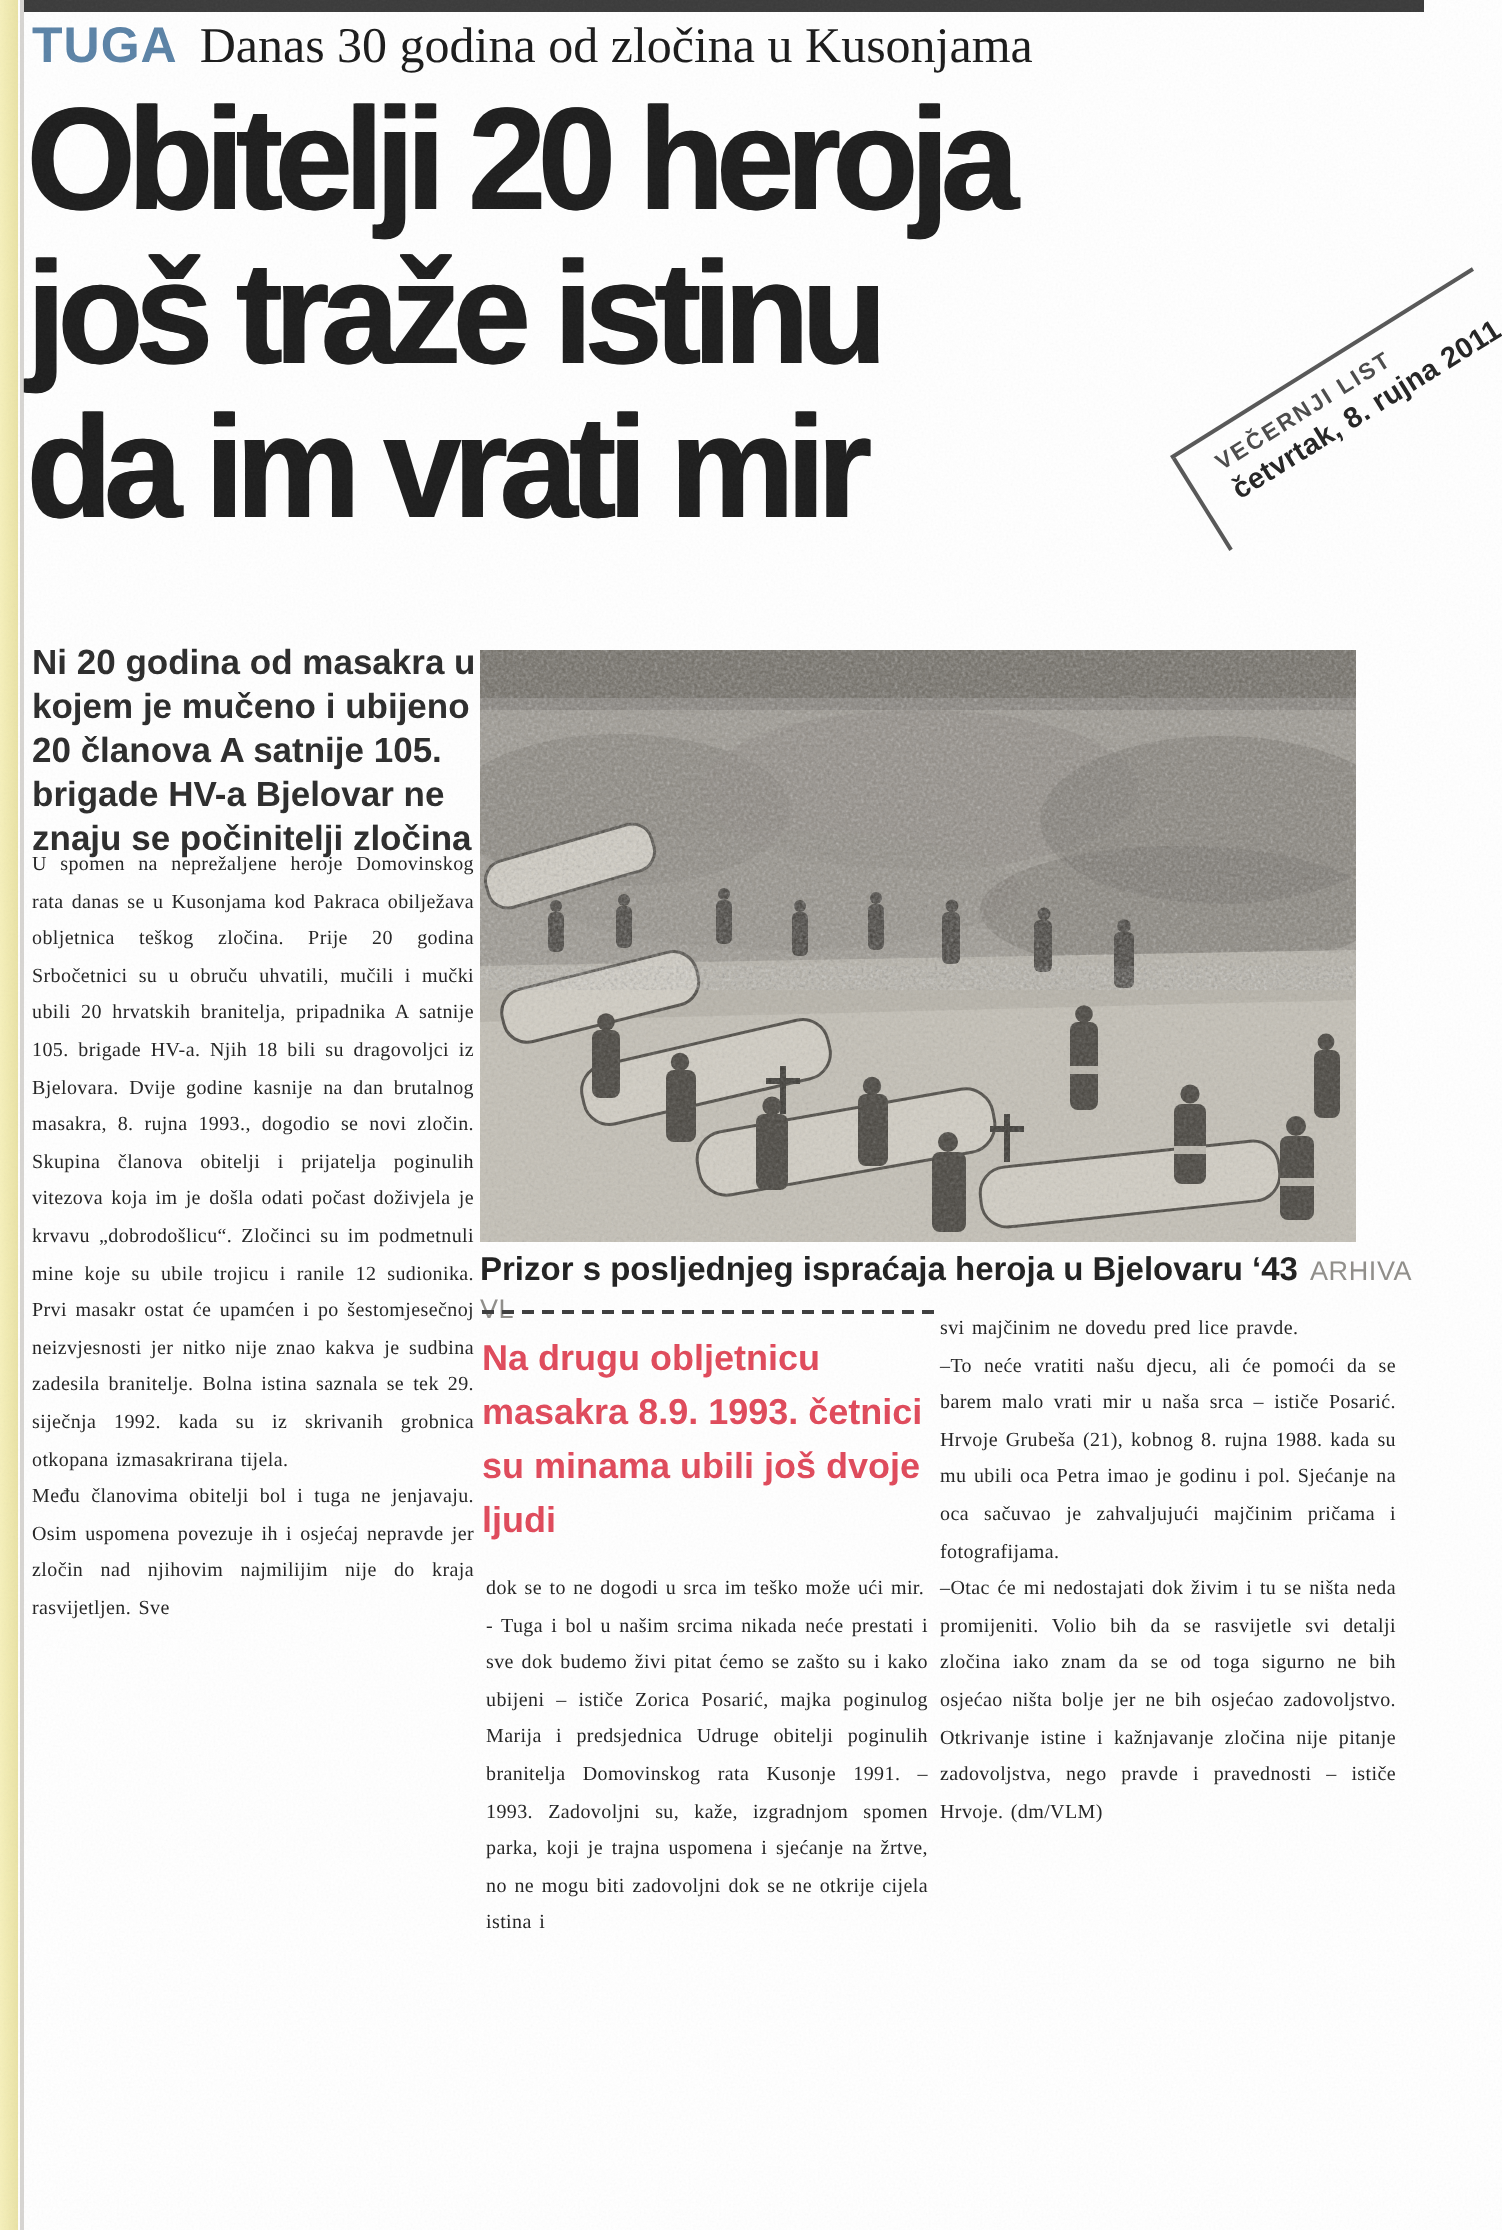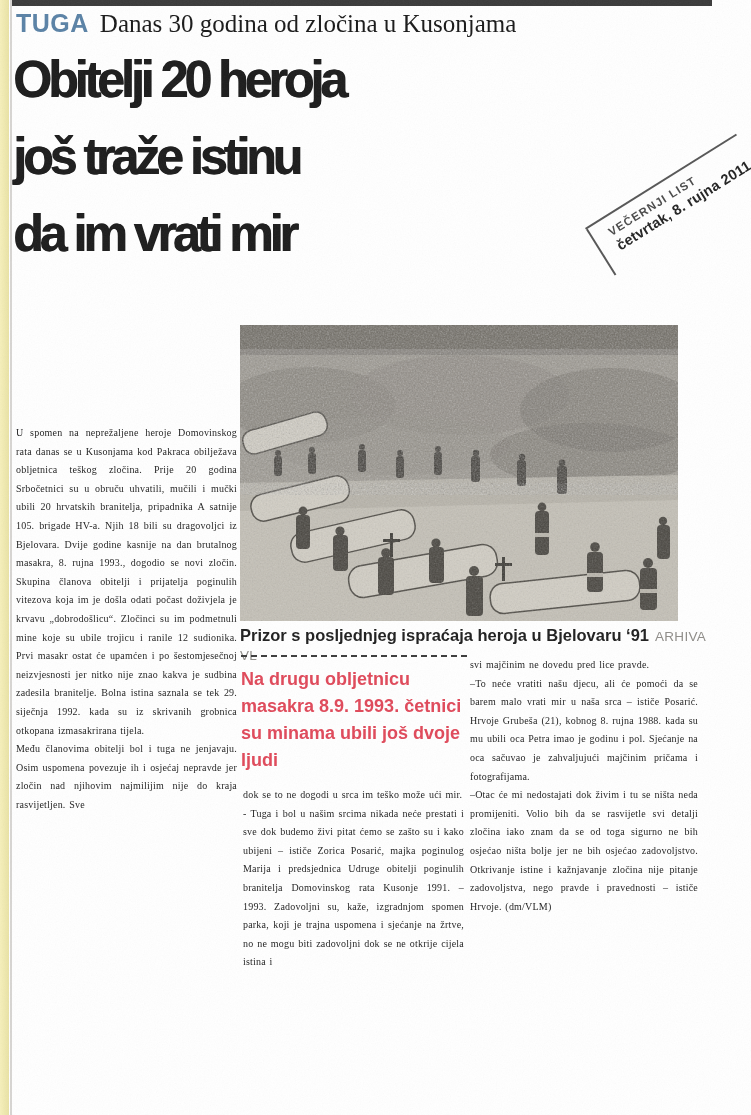--- a/index.html
+++ b/index.html
@@ -22,21 +22,21 @@
 
   
   .kicker{position:absolute;left:16px;top:9px;display:flex;align-items:baseline;gap:11px;white-space:nowrap;}
   .kicker .tag{font-family:"Liberation Sans",sans-serif;font-weight:bold;
     font-size:25px;color:#5a82a6;letter-spacing:.5px;}
   .kicker .txt{font-size:25px;color:#191919;}
 
   
   .headline{position:absolute;left:13px;top:40px;width:720px;
     font-family:"Liberation Sans",sans-serif;font-weight:bold;
-    font-size:50px;line-height:77px;letter-spacing:-4px;color:#1c1c1c;
+    font-size:70px;line-height:77px;letter-spacing:-4px;color:#1c1c1c;
     text-shadow:.8px 0 #1c1c1c;}
   .headline div{transform:scaleY(1.04);transform-origin:left top;}
 
   
   .stamp{position:absolute;left:585px;top:228px;width:178px;height:76px;
     transform:rotate(-32deg);transform-origin:0 0;
     border-top:2px solid #565656;
     font-family:"Liberation Sans",sans-serif;color:#3c3c3c;}
   .stamp::before{content:"";position:absolute;left:0;top:0;width:2px;height:54px;background:#565656;}
   .stamp .masthead{padding:9px 0 0 18px;font-size:11.5px;letter-spacing:1.2px;font-weight:bold;color:#4a4a4a;}
@@ -90,20 +90,21 @@
     <div>Obitelji 20 heroja</div>
     <div>još traže istinu</div>
     <div>da im vrati mir</div>
   </div>
 
   <div class="stamp">
     <div class="masthead">VEČERNJI LIST</div>
     <div class="date">četvrtak, 8. rujna 2011.</div>
   </div>
 
+  <div class="intro">Ni 20 godina od masakra u kojem je mučeno i ubijeno 20 članova A satnije 105. brigade HV-a Bjelovar ne znaju se počinitelji zločina</div>
 
   <div class="photo">
     <svg width="438" height="296" viewBox="0 0 438 296">
       <defs>
         <filter id="grainF" x="0" y="0" width="100%" height="100%">
           <feTurbulence type="fractalNoise" baseFrequency="0.65" numOctaves="2" seed="4"></feTurbulence>
           <feColorMatrix type="saturate" values="0"></feColorMatrix>
         </filter>
       </defs>
 
@@ -183,21 +184,21 @@
         <rect x="347" y="248" width="16" height="4"></rect>
         <rect x="400" y="264" width="17" height="4"></rect>
       </g>
 
       <rect x="0" y="0" width="438" height="170" filter="url(#grainF)" opacity="0.5"></rect>
       <rect x="0" y="158" width="438" height="138" filter="url(#grainF)" opacity="0.28"></rect>
     </svg>
   </div>
 
   <div class="caption">
-    <span class="cap-bold">Prizor s posljednjeg ispraćaja heroja u Bjelovaru ‘91</span><span class="credit">ARHIVA VL</span>
+    <span class="cap-bold">Prizor s posljednjeg ispraćaja heroja u Bjelovaru ‘43</span><span class="credit">ARHIVA VL</span>
   </div>
 
   <div class="pullquote">Na drugu obljetnicu masakra 8.9. 1993. četnici su minama ubili još dvoje ljudi</div>
 
   <div class="bodycol col1">
     <p>U spomen na neprežaljene heroje Domovinskog rata danas se u Kusonjama kod Pakraca obilježava obljetnica teškog zločina. Prije 20 godina Srbočetnici su u obruču uhvatili, mučili i mučki ubili 20 hrvatskih branitelja, pripadnika A satnije 105. brigade HV-a. Njih 18 bili su dragovoljci iz Bjelovara. Dvije godine kasnije na dan brutalnog masakra, 8. rujna 1993., dogodio se novi zločin. Skupina članova obitelji i prijatelja poginulih vitezova koja im je došla odati počast doživjela je krvavu „dobrodošlicu“. Zločinci su im podmetnuli mine koje su ubile trojicu i ranile 12 sudionika. Prvi masakr ostat će upamćen i po šestomjesečnoj neizvjesnosti jer nitko nije znao kakva je sudbina zadesila branitelje. Bolna istina saznala se tek 29. siječnja 1992. kada su iz skrivanih grobnica otkopana izmasakrirana tijela.</p>
     <p>Među članovima obitelji bol i tuga ne jenjavaju. Osim uspomena povezuje ih i osjećaj nepravde jer zločin nad njihovim najmilijim nije do kraja rasvijetljen. Sve</p>
   </div>
 
   <div class="bodycol col2">

